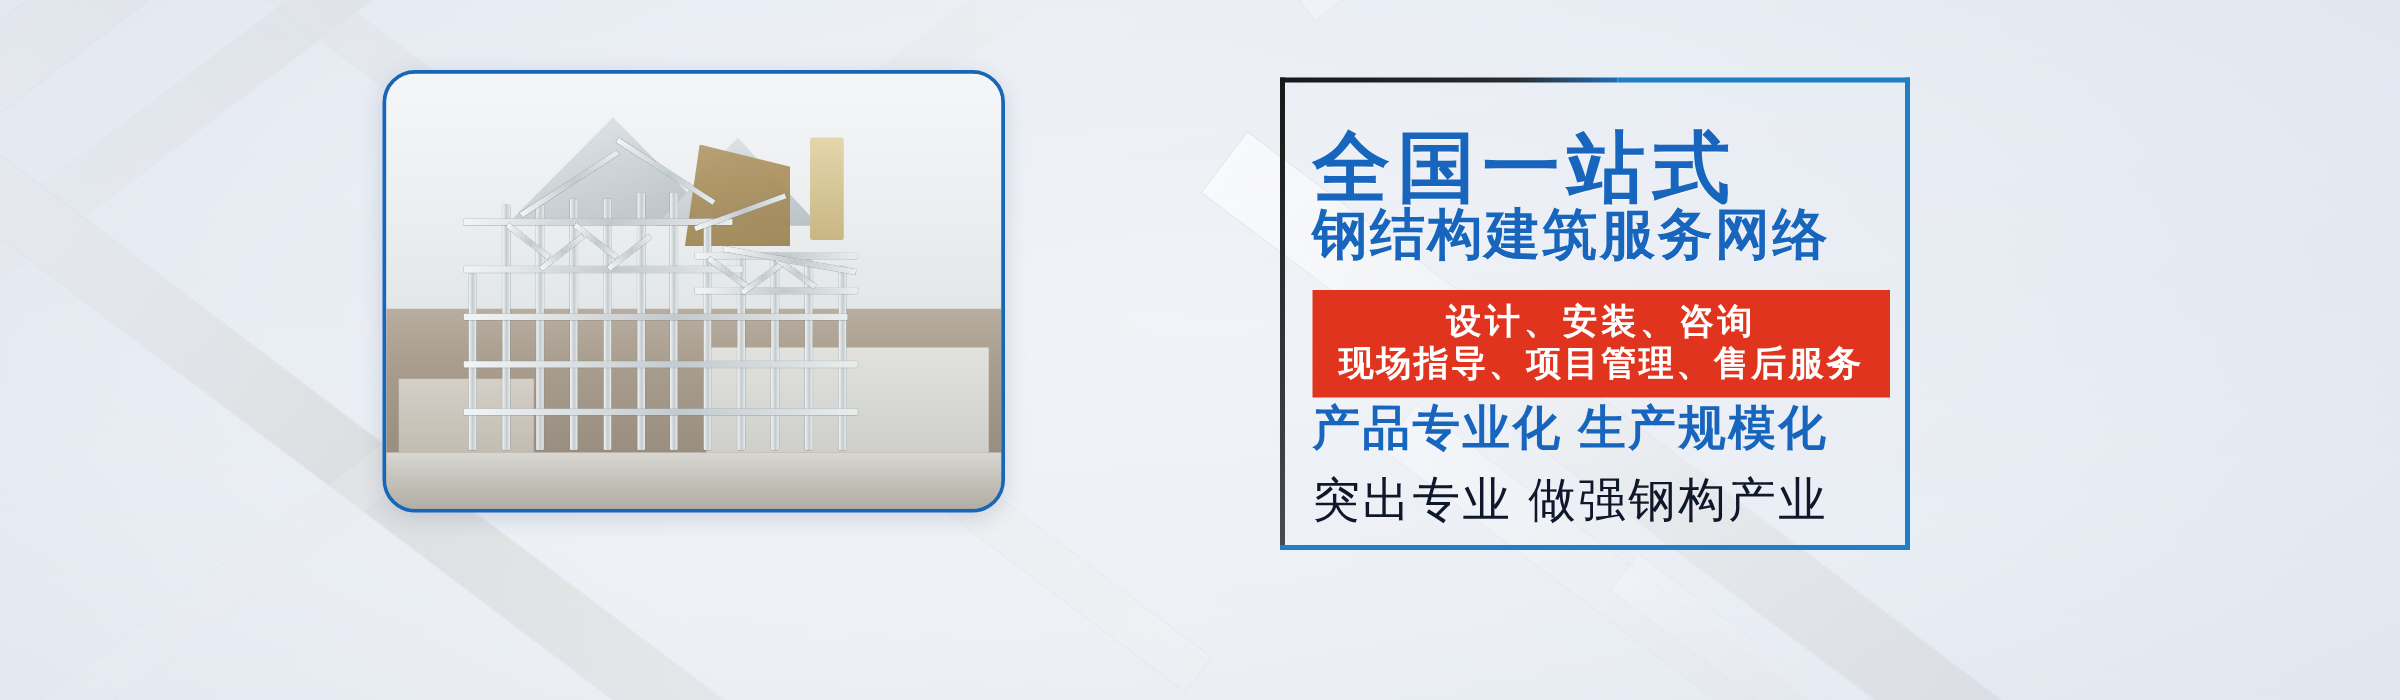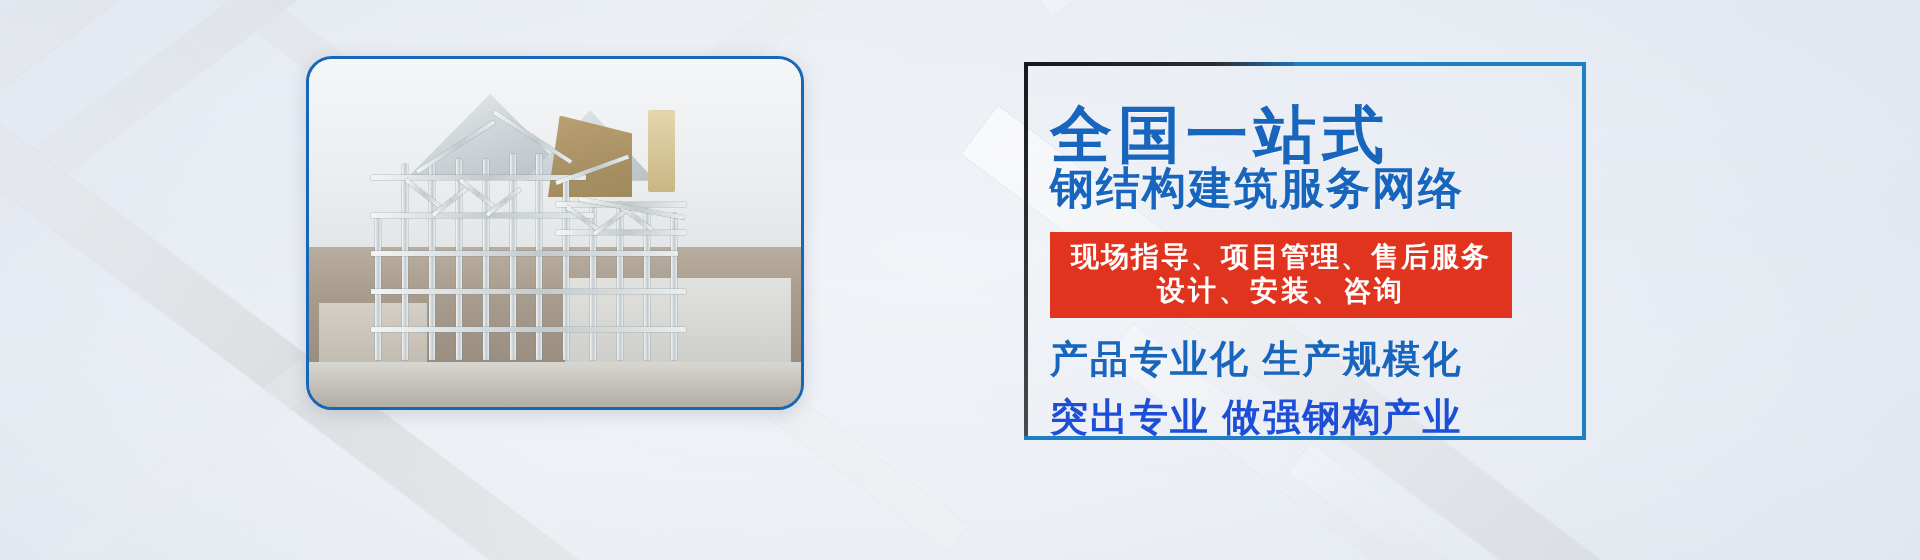--- a/index.html
+++ b/index.html
@@ -51,21 +51,21 @@
       box-shadow:0 0 0 .5px rgba(120,132,138,.45);}
   .st.h{height:5px;border-radius:1px;}
   .st.v{width:6px;border-radius:1px;}
   .st.dg{height:4px;transform-origin:left center;}
   .gable{position:absolute;background:linear-gradient(160deg,#e4e9ec,#b8c1c5);
     clip-path:polygon(50% 0,100% 100%,0 100%);}
   .sheath{position:absolute;background:linear-gradient(170deg,#b79c6d,#9c8454);opacity:.95;}
   .chimney{position:absolute;background:linear-gradient(180deg,#e4d6ac,#c9b684);border-radius:2px;}
 
   
-  .panel{position:absolute;left:1024px;top:62px;width:562px;height:378px;}
+  .panel{position:absolute;left:1024px;top:62px;width:504px;height:378px;}
   .panel-bd-left{position:absolute;left:0;top:0;width:4px;height:100%;
     background:linear-gradient(180deg,#17181a,#3b3d40 75%,#4a4c4f);}
   .panel-bd-top-dark{position:absolute;left:0;top:0;width:270px;height:4px;
     background:linear-gradient(90deg,#17181a,#2a2c2e 70%,#1f6fb5);}
   .panel-bd-top-blue{position:absolute;left:270px;top:0;right:0;height:4px;background:#1f7ec4;}
   .panel-bd-right{position:absolute;right:0;top:0;width:4px;height:100%;background:#1f7ec4;}
   .panel-bd-bottom{position:absolute;left:0;bottom:0;right:0;height:4px;background:#1f7ec4;}
 
   .panel-inner{position:absolute;inset:4px;padding:4px 16px 0 22px;box-sizing:border-box;}
 
@@ -77,22 +77,22 @@
   .line-2{color:#1765bd;font-size:44px;font-weight:bold;letter-spacing:2px;
     line-height:1;white-space:nowrap;
     text-shadow:0 1px 0 rgba(255,255,255,.6);}
 
   .red-box{margin-top:22px;background:#e1341f;padding:8px 10px 10px;width:462px;box-sizing:border-box;
     text-align:center;}
   .red-l1{color:#fff;font-size:28px;font-weight:bold;letter-spacing:3px;line-height:1.22;white-space:nowrap;}
   .red-l2{color:#fff;font-size:28px;font-weight:bold;letter-spacing:2px;line-height:1.22;white-space:nowrap;}
 
   .line-3{color:#1765bd;font-size:38px;font-weight:bold;letter-spacing:2px;
-    line-height:1;margin-top:22px;white-space:nowrap;}
-  .line-4{color:#1d4ed8;font-size:38px;font-weight:bold;letter-spacing:2px;
+    line-height:1;margin-top:6px;white-space:nowrap;}
+  .line-4{color:#0f172a;font-size:38px;font-weight:normal;letter-spacing:2px;
     line-height:1;margin-top:20px;white-space:nowrap;}
 
   
   .ribbon{position:absolute;left:1432px;top:33px;width:106px;height:126px;
     background:#0f72b8;
     clip-path:polygon(0 0,100% 0,100% 100%,50% 78%,0 100%);
     display:flex;flex-direction:column;align-items:center;justify-content:flex-start;
     padding-top:14px;box-sizing:border-box;
     box-shadow:0 2px 6px rgba(30,60,95,.25);}
   .ribbon-l{color:#fff;font-size:30px;font-weight:bold;letter-spacing:5px;line-height:1.22;
@@ -177,22 +177,22 @@
     <div class="panel-bd-top-dark"></div>
     <div class="panel-bd-top-blue"></div>
     <div class="panel-bd-right"></div>
     <div class="panel-bd-bottom"></div>
 
     <div class="panel-inner">
       <div class="zh line-1">全国一站式</div>
       <div class="zh line-2">钢结构建筑服务网络</div>
 
       <div class="red-box">
+        <div class="zh red-l1">设计、安装、咨询</div>
         <div class="zh red-l2">现场指导、项目管理、售后服务</div>
-        <div class="zh red-l1">设计、安装、咨询</div>
       </div>
 
       <div class="zh line-3">产品专业化  生产规模化</div>
       <div class="zh line-4">突出专业  做强钢构产业</div>
     </div>
   </div>
 
 
 </div>
 

